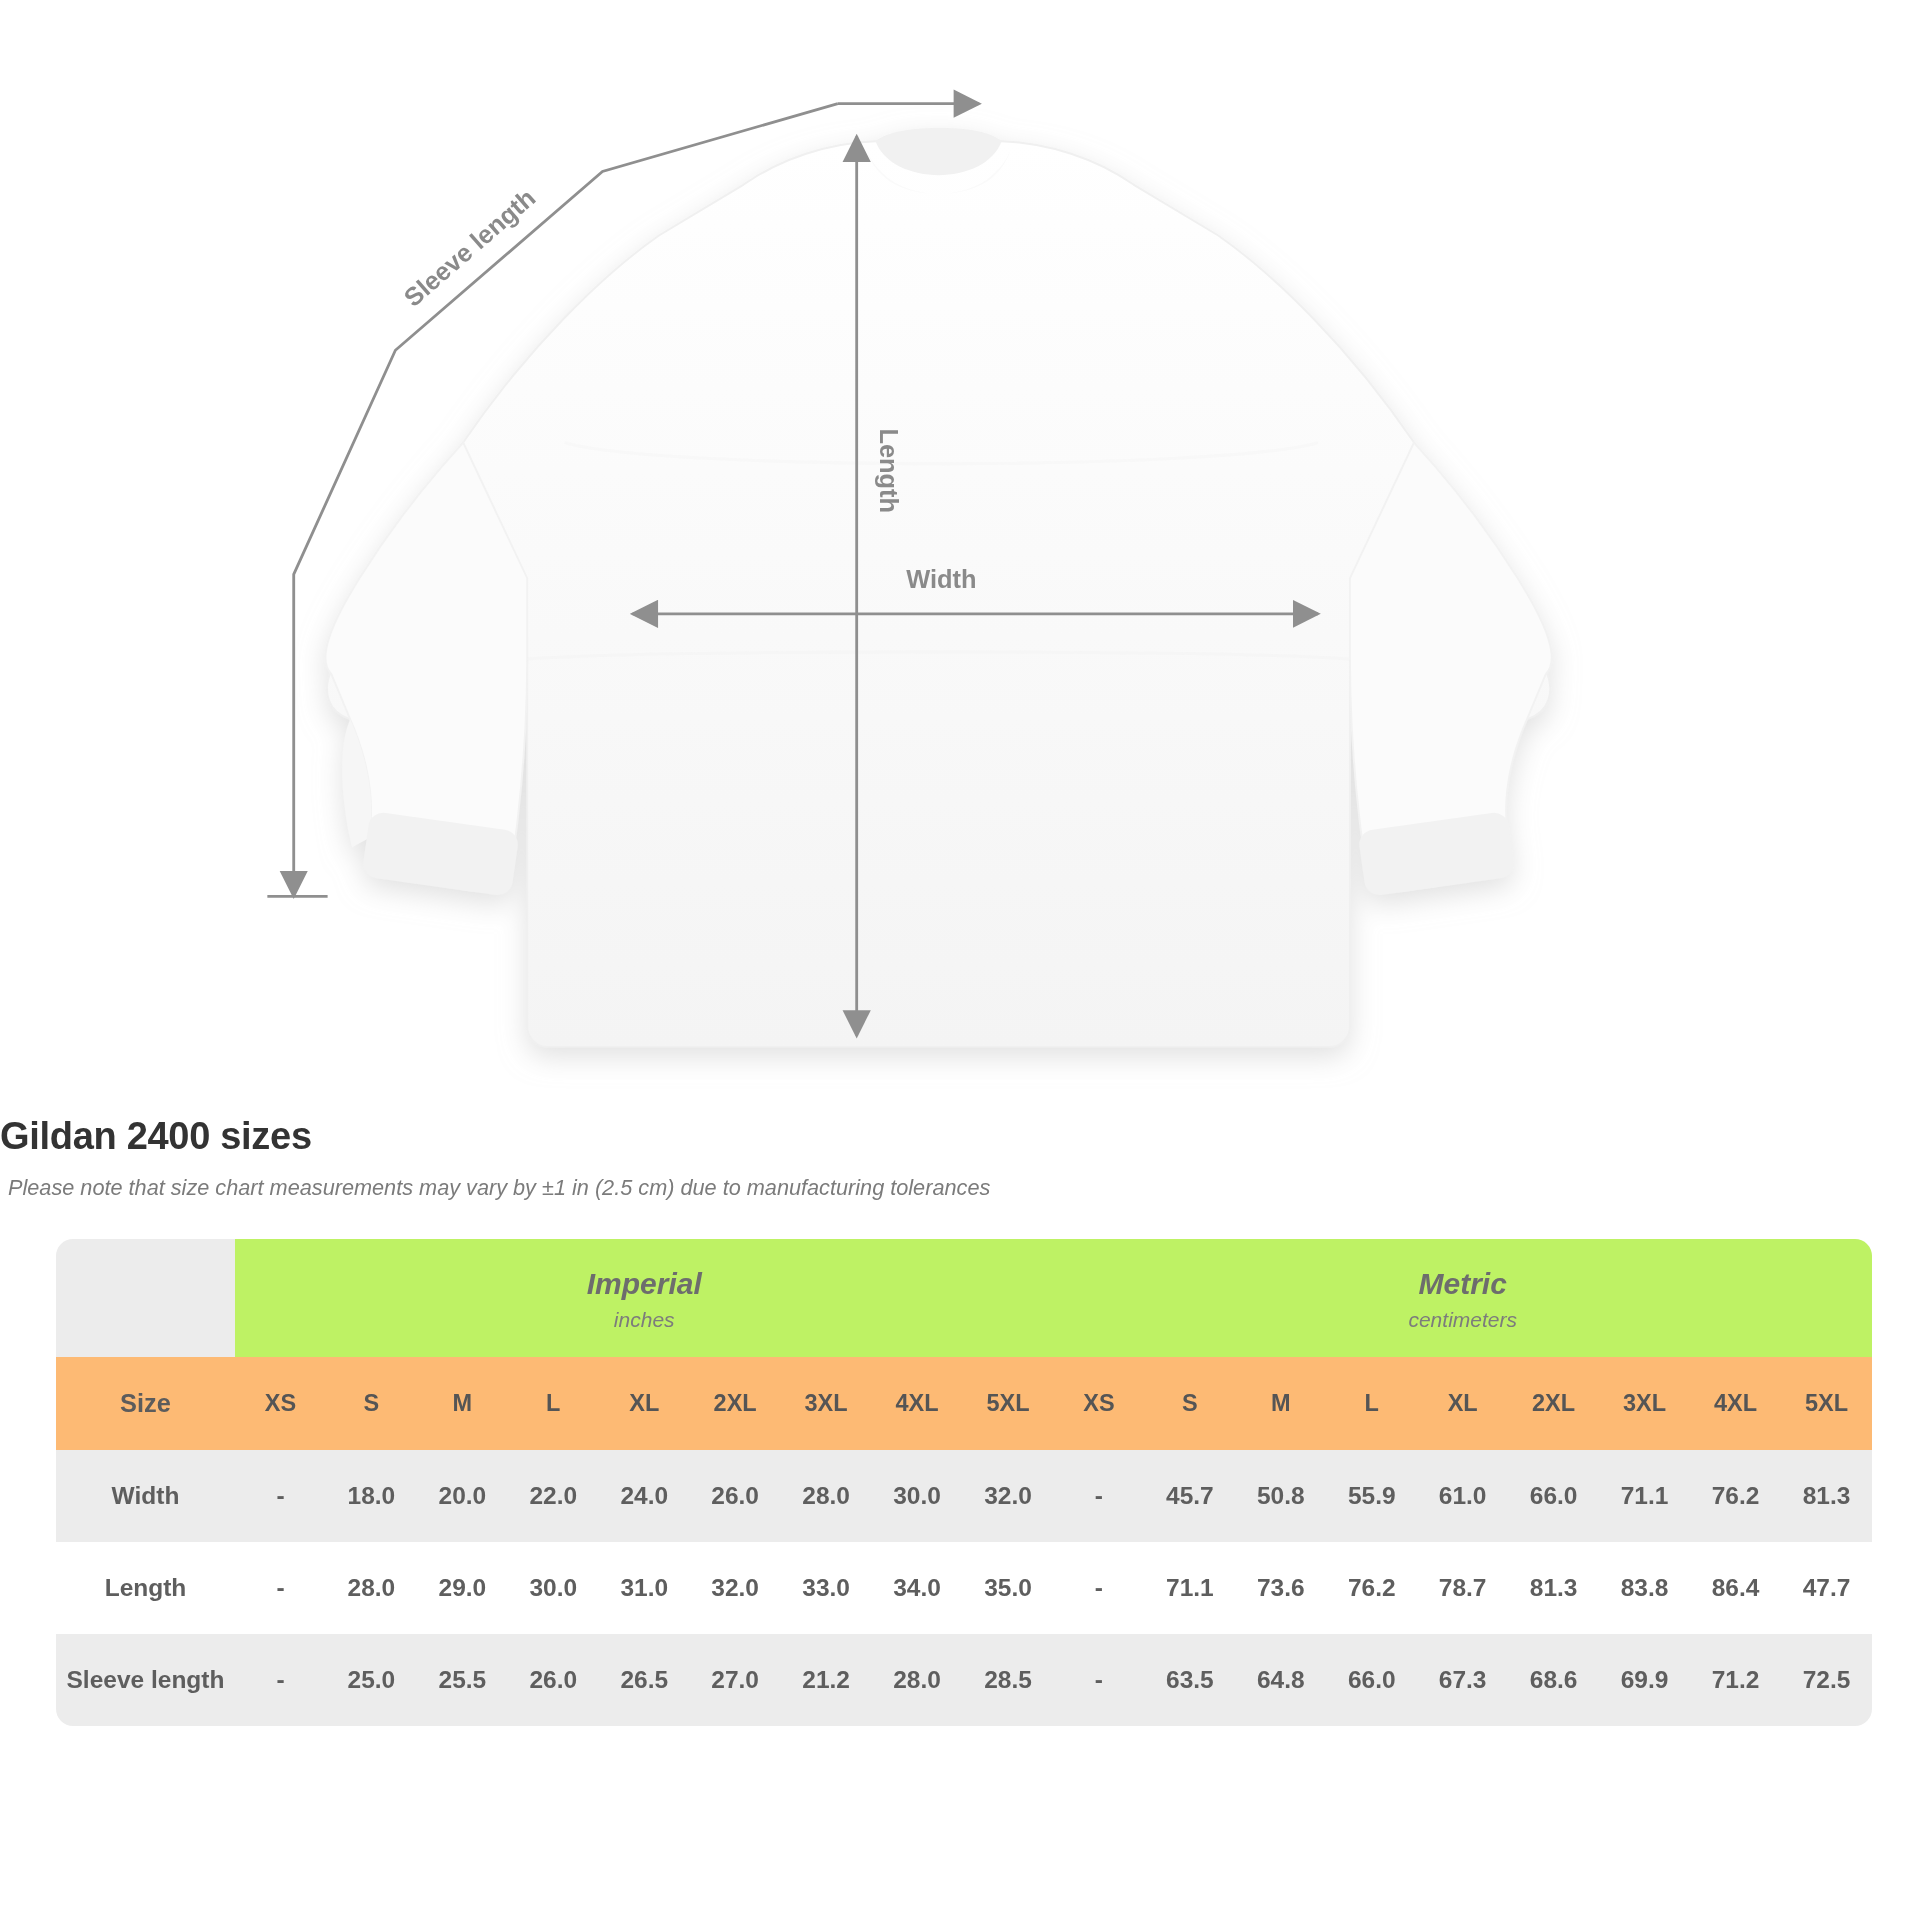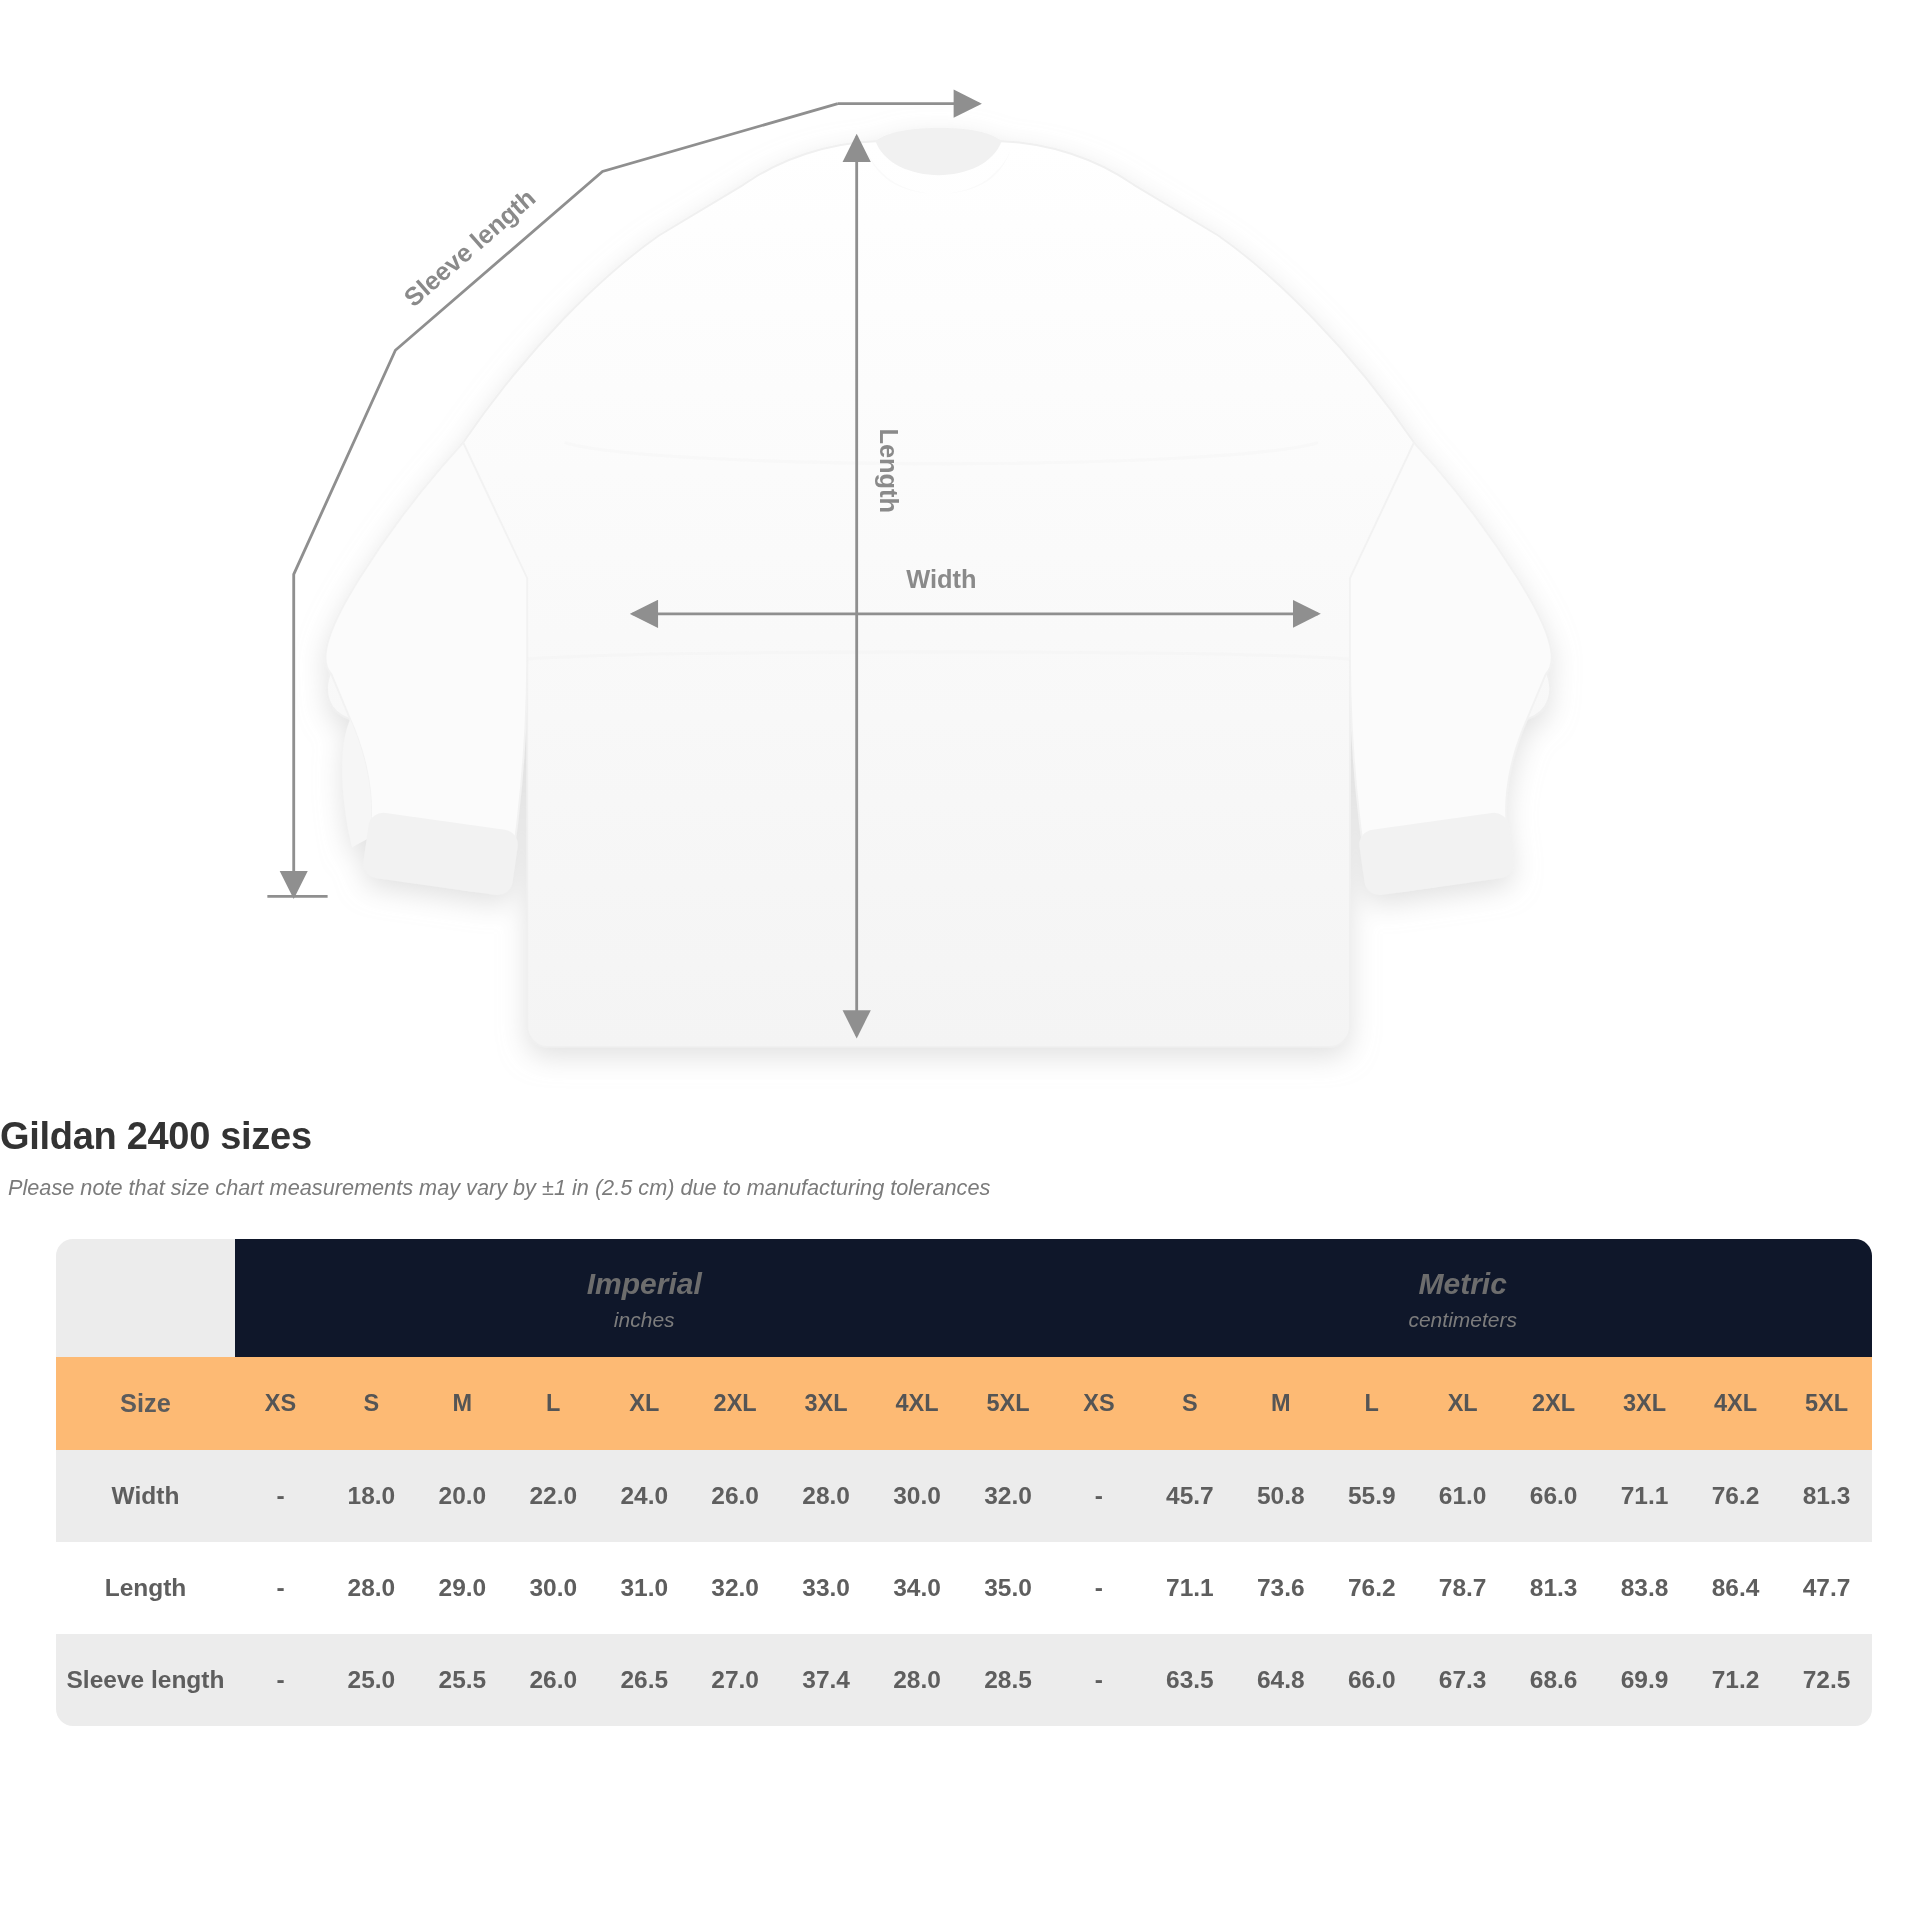--- a/index.html
+++ b/index.html
@@ -66,21 +66,21 @@
     text-align: center;
     vertical-align: middle;
     font-size: 23.5px;
     color: #555555;
     font-weight: bold;
     border: none;
   }
 
   
   .unit-row td {
-    background: #0f172a;
+    background: #bef264;
     padding: 28px 0 24.5px 0;
   }
   .unit-name {
     font-size: 30px;
     font-style: italic;
     font-weight: bold;
     color: #6d6d6d;
     display: block;
     margin-bottom: 7.5px;
   }
@@ -325,21 +325,21 @@
         </tr>
 
         <tr class="data-row shade">
           <td class="rowlabel col-label">Sleeve length</td>
           <td class="col-v">-</td>
           <td class="col-v">25.0</td>
           <td class="col-v">25.5</td>
           <td class="col-v">26.0</td>
           <td class="col-v">26.5</td>
           <td class="col-v">27.0</td>
-          <td class="col-v">37.4</td>
+          <td class="col-v">21.2</td>
           <td class="col-v">28.0</td>
           <td class="col-v">28.5</td>
           <td class="col-v">-</td>
           <td class="col-v">63.5</td>
           <td class="col-v">64.8</td>
           <td class="col-v">66.0</td>
           <td class="col-v">67.3</td>
           <td class="col-v">68.6</td>
           <td class="col-v">69.9</td>
           <td class="col-v">71.2</td>

